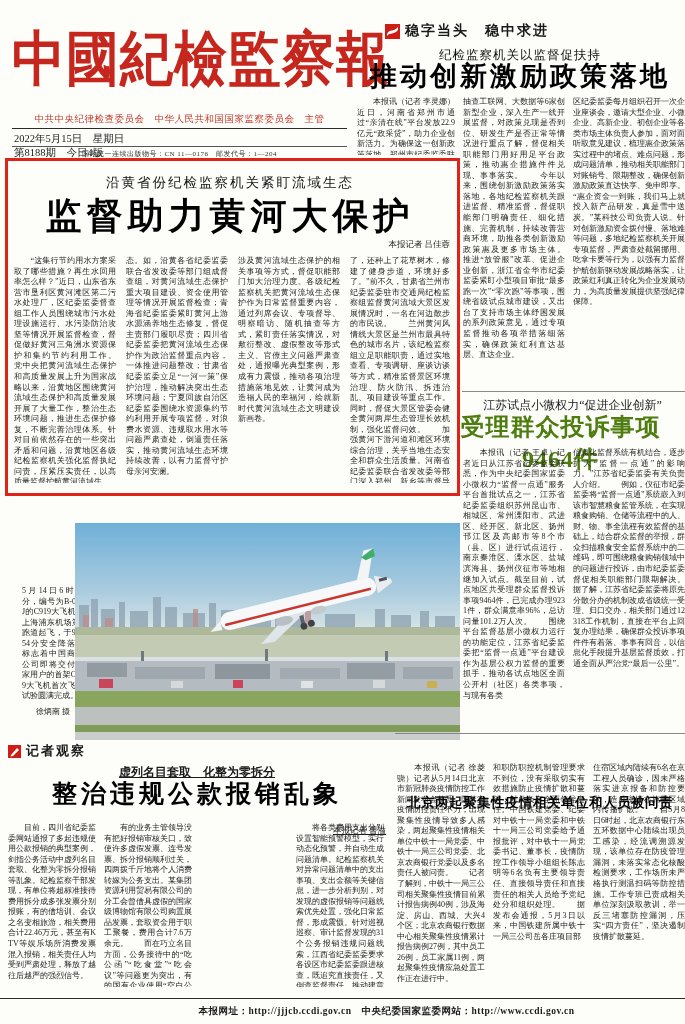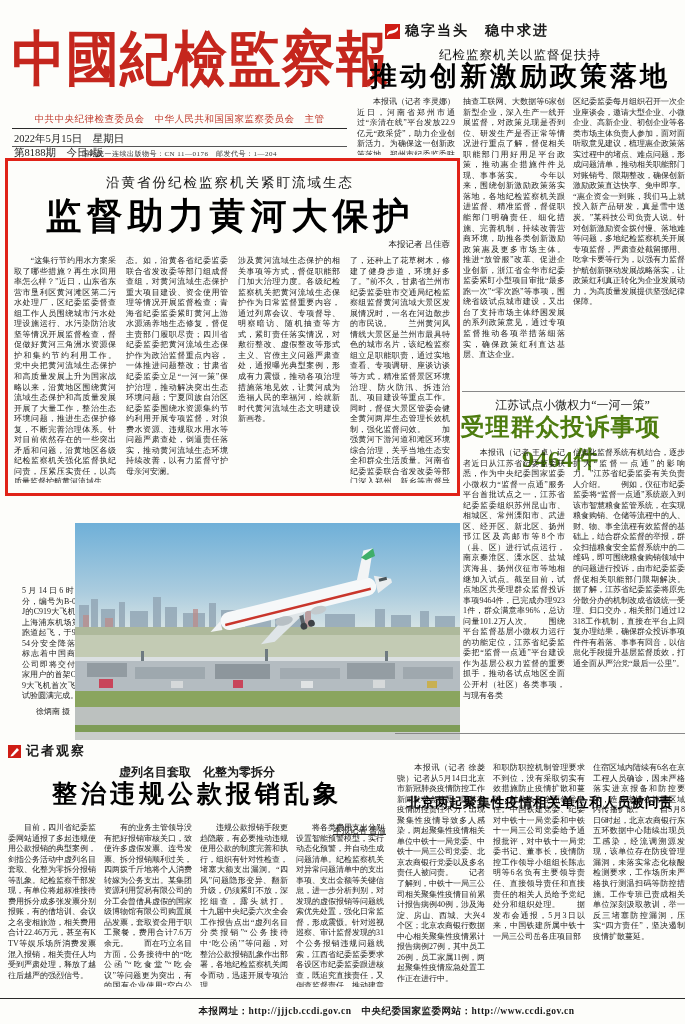--- a/index.html
+++ b/index.html
@@ -143,42 +143,41 @@
       <ellipse cx="-30" cy="13" rx="9" ry="4.5" fill="#b7bfc4"></ellipse>
       <ellipse cx="6" cy="11" rx="8" ry="4" fill="#c3cacd"></ellipse>
       <rect x="-14" y="12" width="4" height="10" fill="#5a6268"></rect>
       <circle cx="-12" cy="23" r="3.4" fill="#3c4246"></circle>
       <circle cx="-4" cy="22" r="3.4" fill="#3c4246"></circle>
       <rect x="72" y="-5" width="8" height="3" fill="#4a5458"></rect>
     </g>
   </svg>
 
   <div class="thin" style="left:462px;top:391px;width:223px;"></div>
-  <div class="abs ctr" style="left:460px;top:397px;width:225px;font-size:12px;">江苏试点小微权力“一河一策”</div>
+  <div class="abs ctr" style="left:460px;top:397px;width:225px;font-size:12px;">江苏试点小微权力“促进企业创新”</div>
   <div class="abs ctr h-js" style="left:436px;top:411px;width:249px;">受理群众投诉事项9464件</div>
   <div class="col" style="left:463px;top:448px;width:102px;height:284px;">　　本报讯（记者 王卓）记者近日从江苏省纪委监委获悉，作为中央纪委国家监委小微权力“监督一点通”服务平台首批试点之一，江苏省纪委监委组织苏州昆山市、相城区、常州溧阳市、武进区、经开区、新北区、扬州邗江区及高邮市等8个市（县、区）进行试点运行，南京秦淮区、溧水区、盐城滨海县、扬州仪征市等地相继加入试点。截至目前，试点地区共受理群众监督投诉事项9464件，已完成办理9231件，群众满意率96%，总访问量101.2万人次。　　围绕平台监督基层小微权力运行的功能定位，江苏省纪委监委把“监督一点通”平台建设作为基层公权力监督的重要抓手，推动各试点地区全面公开村（社区）各类事项，与现有各类</div>
   <div class="col" style="left:573px;top:448px;width:112px;height:284px;">信息化监督系统有机结合，逐步扩大“监督一点通”的影响力。”江苏省纪委监委有关负责人介绍。　　例如，仪征市纪委监委将“监督一点通”系统嵌入到该市智慧粮食监管系统，在实现粮食购销、仓储等流程中的人、财、物、事全流程有效监督的基础上，结合群众监督的举报，群众扫描粮食安全监督系统中的二维码，即可围绕粮食购销领域中的问题进行投诉，由市纪委监委督促相关职能部门限期解决。　　据了解，江苏省纪委监委将原先分散分办的机制改成省级统一受理、归口交办，相关部门通过12318工作机制，直接在平台上回复办理结果，确保群众投诉事项件件有着落、事事有回音，以信息化手段提升基层监督质效，打通全面从严治党“最后一公里”。</div>
 
   <div class="thin" style="left:395px;top:733px;width:290px;"></div>
   <div class="abs ctr h-bj" style="left:395px;top:774px;width:290px;margin-top:20px;">北京两起聚集性疫情相关单位和人员被问责</div>
   <div class="col" style="left:397px;top:763px;width:88px;height:223px;">　　本报讯（记者 徐菱骁）记者从5月14日北京市新冠肺炎疫情防控工作新闻发布会获悉，因落实疫情防控责任不力，出现聚集性疫情导致多人感染，两起聚集性疫情相关单位中铁十一局党委、中铁十一局三公司党委、北京农商银行党委以及多名责任人被问责。　　记者了解到，中铁十一局三公司相关聚集性疫情目前累计报告病例40例，涉及海淀、房山、西城、大兴4个区；北京农商银行数据中心相关聚集性疫情累计报告病例27例，其中员工26例，员工家属11例，两起聚集性疫情应急处置工作正在进行中。</div>
   <div class="col" style="left:493px;top:763px;width:92px;height:223px;">和职防职控机制管理要求不到位，没有采取切实有效措施防止疫情扩散和蔓延，对此负有全面领导责任。中国铁建党委、纪委对中铁十一局党委和中铁十一局三公司党委给予通报批评，对中铁十一局党委书记、董事长，疫情防控工作领导小组组长陈志明等6名负有主要领导责任、直接领导责任和直接责任的相关人员给予党纪处分和组织处理。　　据发布会通报，5月3日以来，中国铁建所属中铁十一局三公司岳各庄项目部</div>
   <div class="col" style="left:593px;top:763px;width:92px;height:223px;">住宿区域内陆续有6名在京工程人员确诊，因未严格落实进京报备和防控要求，造成疫情在施工区域内传播扩散。　　自5月8日6时起，北京农商银行东五环数据中心陆续出现员工感染，经流调溯源发现，该单位存在防疫管理漏洞，未落实常态化核酸检测要求，工作场所未严格执行测温扫码等防控措施。工作专班已责成相关单位深刻汲取教训，举一反三堵塞防控漏洞，压实“四方责任”，坚决遏制疫情扩散蔓延。</div>
 
   <div class="abs seclabel" style="left:8px;top:742px;">
     <svg width="13" height="13" viewBox="0 0 13 13">
       <rect x="0" y="0" width="13" height="13" fill="#cf1d15"></rect>
       <path d="M3 10 L9 3 L11 5 L5 11 L2.5 11.5 Z" fill="#ffffff"></path>
     </svg>
     <span>记者观察</span>
   </div>
-  <div class="abs ctr" style="left:8px;top:764px;width:378px;font-size:12px;font-weight:bold;">虚列名目套取　化整为零拆分</div>
+  <div class="abs ctr" style="left:8px;top:764px;width:378px;font-size:12px;font-weight:bold;text-decoration:underline;">虚列名目套取　化整为零拆分</div>
   <div class="abs ctr h-obs" style="left:8px;top:777px;width:378px;">整治违规公款报销乱象</div>
   <div class="abs ctr byline" style="left:8px;top:825px;width:378px;text-decoration:underline;">本报记者 曹溢</div>
   <div class="col" style="left:8px;top:823px;width:88px;height:164px;">　　目前，四川省纪委监委网站通报了多起违规使用公款报销的典型案例，剑指公务活动中虚列名目套取、化整为零拆分报销等乱象。纪检监察干部发现，有单位将超标准接待费用拆分成多张发票分别报账，有的借培训、会议之名变相旅游，相关费用合计22.46万元，甚至有KTV等娱乐场所消费发票混入报销，相关责任人均受到严肃处理，释放了越往后越严的强烈信号。</div>
   <div class="col" style="left:104px;top:823px;width:88px;height:164px;">　　有的业务主管领导没有把好报销审核关口，致使许多虚假发票、连号发票、拆分报销顺利过关，四两拨千斤地将个人消费转嫁为公务支出。某集团资源利用贸易有限公司的分工会曾借具虚假的国家级博物馆有限公司购置展品发票，套取资金用于职工聚餐，费用合计7.6万余元。　　而在巧立名目方面，公务接待中的“吃公函”“吃食堂”“吃会议”等问题更为突出，有的国有企业使用“空白公函”，虚构公务接待事由违规报销。</div>
-  <div class="col" style="left:200px;top:823px;width:88px;height:164px;">　　违规公款报销手段更趋隐蔽，有必要推动违规使用公款的制度完善和执行，组织有针对性检查，堵塞大额支出漏洞。“四风”问题隐形变异、翻新升级，仍须紧盯不放，深挖细查，露头就打。　　十九届中央纪委六次全会工作报告点出“虚列名目分类报销”“公务接待中‘吃公函’”等问题，对整治公款报销乱象作出部署，各地纪检监察机关闻令而动，迅速开展专项治理。</div>
   <div class="col" style="left:296px;top:823px;width:88px;height:164px;">　　将各类费用支出分别设置智能预警模型，实行动态化预警，并自动生成问题清单。纪检监察机关对异常问题清单中的支出事项、支出金额等关键信息，进一步分析判别，对发现的虚假报销等问题线索优先处置，强化日常监督，形成震慑。针对巡视巡察、审计监督发现的31个公务报销违规问题线索，江西省纪委监委要求各设区市纪委监委跟进核查，既追究直接责任，又倒查监督责任，推动建章立制、堵塞制度漏洞。</div>
 
   <div class="rule" style="left:0px;top:998px;width:685px;height:1.4px;"></div>
   <div class="abs ctr footer-line" style="left:0px;top:1005px;width:685px;">本报网址：http://jjjcb.ccdi.gov.cn　中央纪委国家监委网站：http://www.ccdi.gov.cn</div>
 
 </div>
 
 </body></html>

